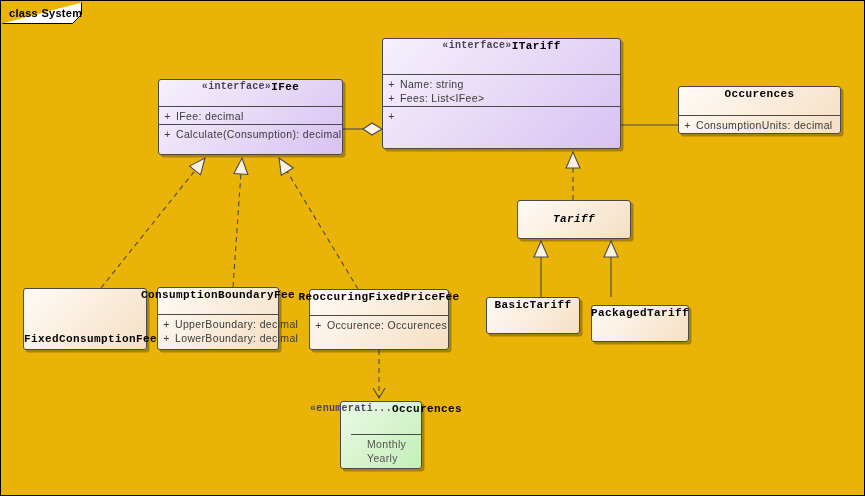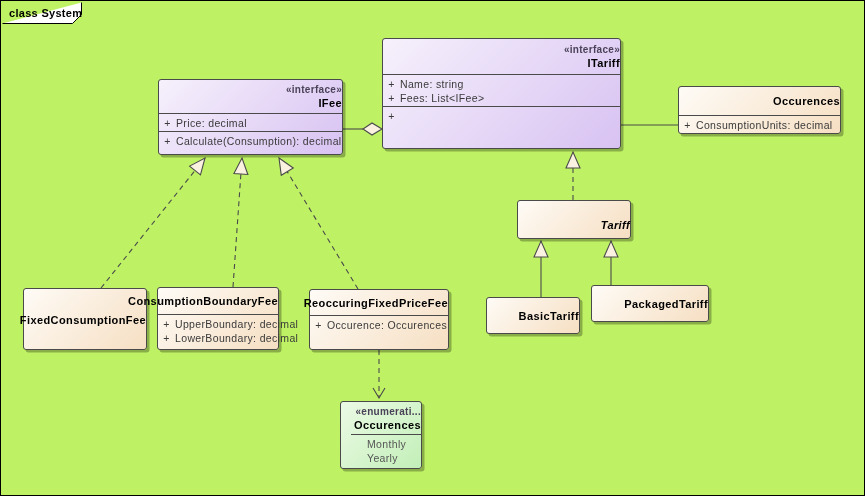--- a/index.html
+++ b/index.html
@@ -1,40 +1,40 @@
 <!DOCTYPE html>
 <html style="--interface-fill-light: #f6f1fc; --interface-fill-dark: #d8c2f2; --class-fill-light: #fefbf6; --class-fill-dark: #f6dfc3; --enum-fill-light: #ecfae5; --enum-fill-dark: #c2efb8; --border: #4a4a4a;"><head>
 <meta charset="utf-8">
 <style>
   html,body{margin:0;padding:0;background:#fff;}
   .canvas{
     position:relative;width:865px;height:496px;box-sizing:border-box;
-    background:#bef264;border:1px solid #000;overflow:hidden;
+    background:#eab308;border:1px solid #000;overflow:hidden;
     font-family:"Liberation Sans",sans-serif;
   }
   .overlay{position:absolute;left:0;top:0;width:865px;height:496px;}
   .frame-tab-label{
     position:absolute;left:8px;top:6px;font-size:11px;font-weight:bold;
     letter-spacing:.3px;color:#000;
   }
   .node{
     position:absolute;box-sizing:border-box;
     border:1px solid #4a4a4a;border-radius:3px;
     box-shadow:2.5px 2.5px 0 rgba(0,0,0,0.28);
     display:flex;flex-direction:column;
   }
   .iface{background:linear-gradient(135deg,var(--interface-fill-light,#f6f1fc) 0%,var(--interface-fill-dark,#d8c2f2) 100%);}
   .cls{background:linear-gradient(135deg,var(--class-fill-light,#fefbf6) 0%,var(--class-fill-dark,#f6dfc3) 100%);}
   .enum{background:linear-gradient(135deg,var(--enum-fill-light,#ecfae5) 0%,var(--enum-fill-dark,#c2efb8) 100%);padding-left:10px;}
   .head{
-    display:flex;flex-direction:column;justify-content:center;align-items:flex-end;
-    flex:0 0 auto;box-sizing:border-box;
+    display:flex;flex-direction:row;justify-content:center;align-items:flex-start;
+    flex:0 0 auto;box-sizing:border-box;font-family:Liberation Mono, monospace;
   }
   .head.grow{flex:1 1 auto;}
-  .head.top{justify-content:flex-start;padding-top:24px;}
+  .head.top{justify-content:flex-start;padding-top:7px;margin-top:36px;}
   .stereo{font-size:10px;font-weight:bold;color:#4a4258;letter-spacing:.3px;line-height:13px;}
   .cname{font-size:11px;font-weight:bold;color:#000;letter-spacing:.4px;line-height:14px;}
   .cname.it{font-style:italic;margin-top:11px;}
   .comp{border-top:1px solid #4a4a4a;box-sizing:border-box;padding:2px 2px 1px 0;flex:0 0 auto;}
   .comp.grow{flex:1 1 auto;}
   .member{display:flex;font-size:10.5px;color:#3a3a3a;letter-spacing:.35px;line-height:14px;white-space:nowrap;}
   .vis{flex:0 0 17px;text-align:center;}
   .literal{font-size:10.5px;color:#555;letter-spacing:.35px;line-height:14px;padding-left:16px;}
 </style>
 </head>
@@ -79,21 +79,21 @@
   <div class="frame-tab-label">class System</div>
 
   <div class="node iface" style="left:157px;top:78px;width:185px;height:76px">
     <div class="head grow">
       <div class="stereo">«interface»</div>
       <div class="cname">IFee</div>
     </div>
     <div class="comp">
       <div class="member">
         <span class="vis">+</span>
-        <span>Price: decimal</span>
+        <span>IFee: decimal</span>
       </div>
     </div>
     <div class="comp grow">
       <div class="member">
         <span class="vis">+</span>
         <span>Calculate(Consumption): decimal</span>
       </div>
     </div>
   </div>
 
@@ -170,21 +170,21 @@
       </div>
     </div>
   </div>
 
   <div class="node cls" style="left:485px;top:296px;width:94px;height:37px">
     <div class="head grow">
       <div class="cname">BasicTariff</div>
     </div>
   </div>
 
-  <div class="node cls" style="left:590px;top:284px;width:118px;height:37px">
+  <div class="node cls" style="left:590px;top:304px;width:98px;height:37px">
     <div class="head grow">
       <div class="cname">PackagedTariff</div>
     </div>
   </div>
 
   <div class="node enum" style="left:339px;top:400px;width:82px;height:68px">
     <div class="head" style="height:32px">
       <div class="stereo">«enumerati...</div>
       <div class="cname">Occurences</div>
     </div>

